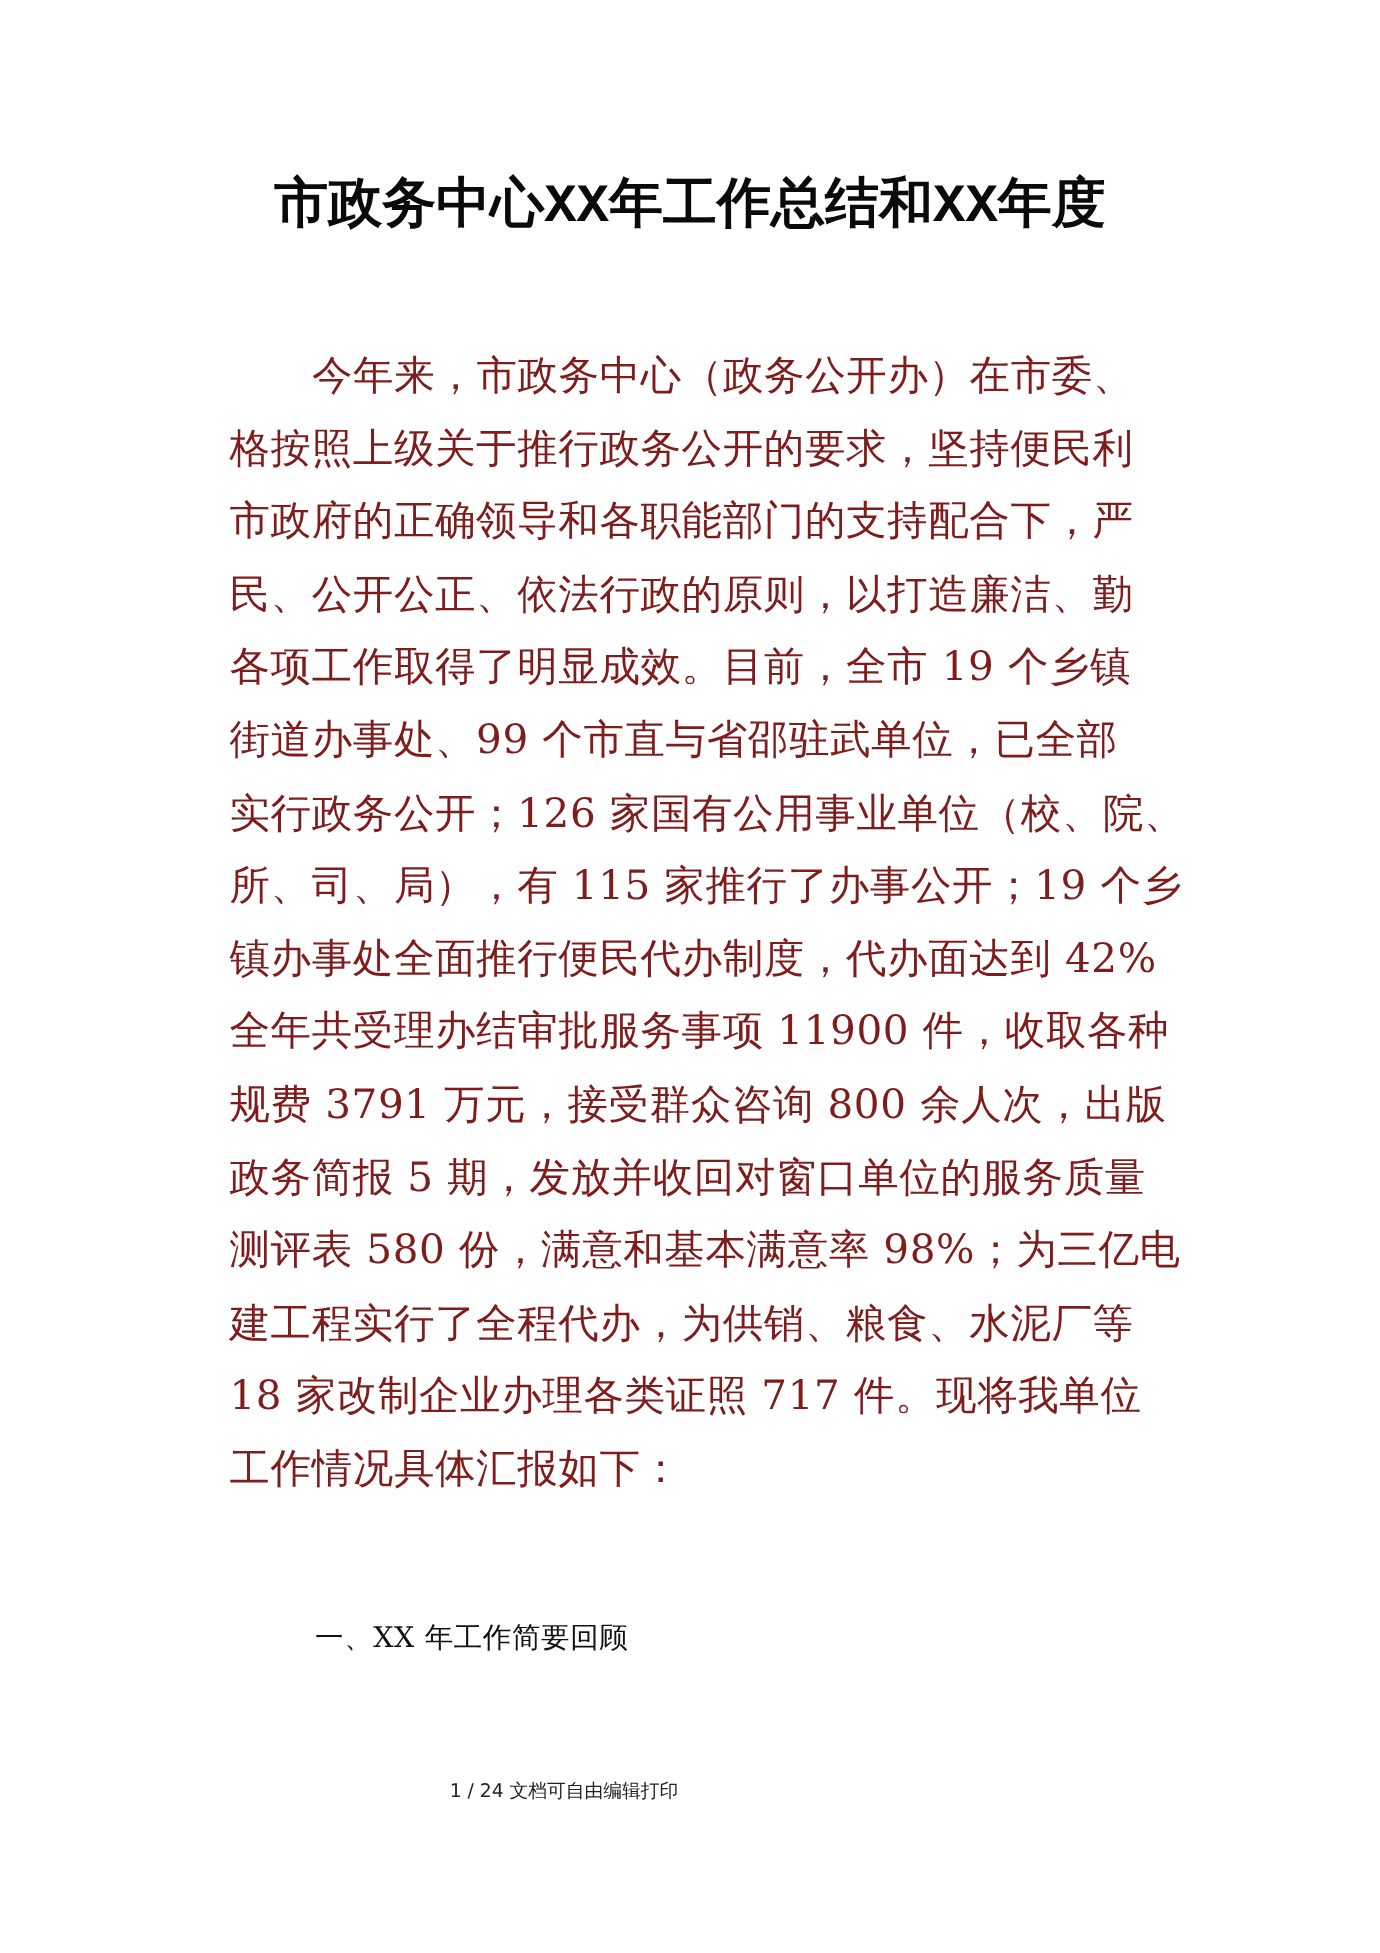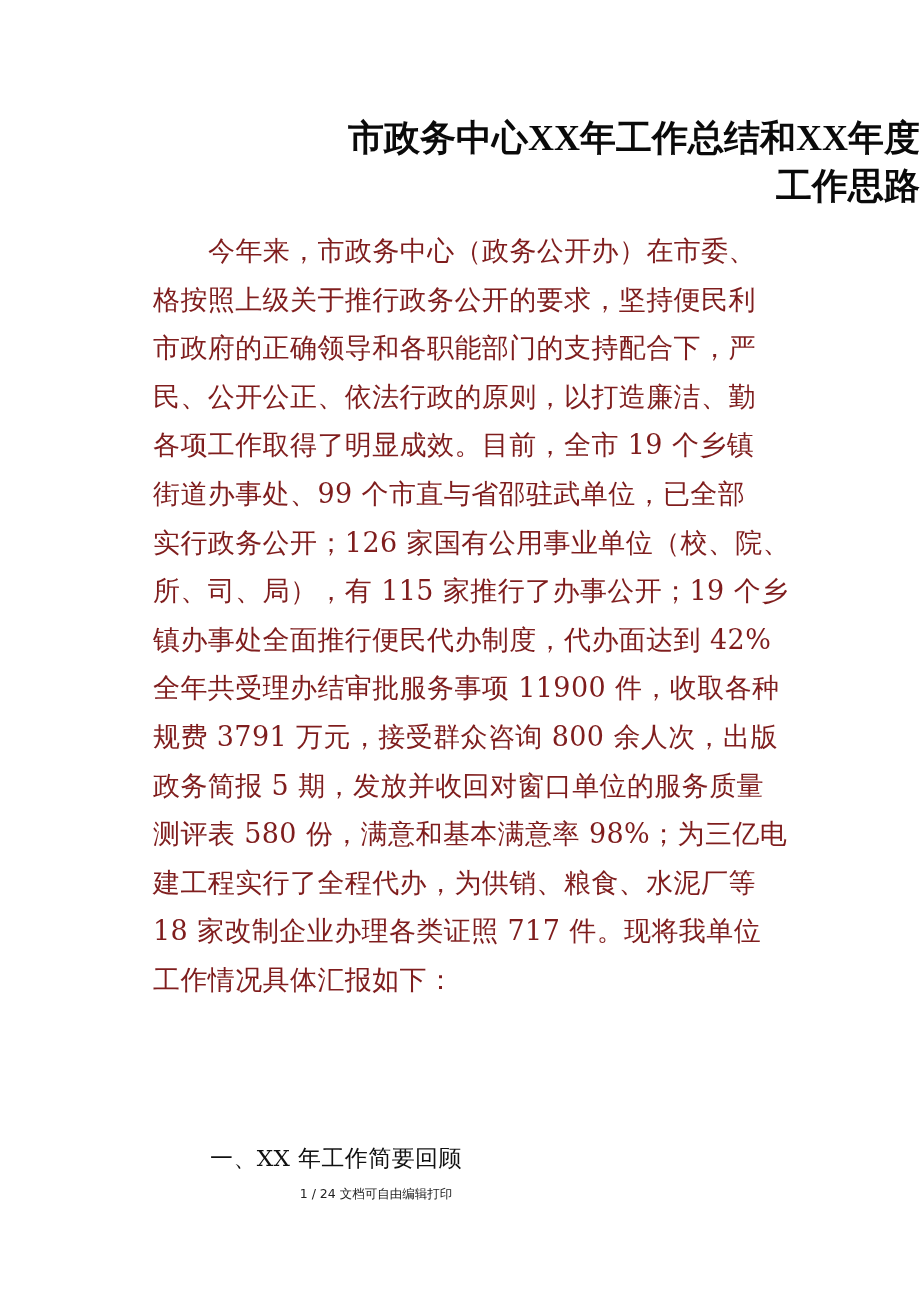--- a/index.html
+++ b/index.html
@@ -19,22 +19,22 @@
       left: 0;
       top: 0;
       width: 920px;
       height: 1302px;
       background: #ffffff;
     }
     .title {
       position: absolute;
       left: 0;
       width: 920px;
-      text-align: right;
-      font-family: Liberation Serif, serif;
+      text-align: center;
+      font-family: Liberation Mono, monospace;
       font-weight: bold;
       font-size: 36px;
       line-height: 40px;
       color: #0a0a0a;
       letter-spacing: 0px;
       margin: 0;
     }
     .title.l1 { top: 118px; }
     .title.l2 { top: 166px; }
     .body-lines {
@@ -49,23 +49,23 @@
     .line {
       height: 48.6px;
       line-height: 48.6px;
       white-space: nowrap;
       letter-spacing: 0.4px;
     }
     .line.indent { padding-left: 55px; }
     .section-heading {
       position: absolute;
       left: 210px;
-      top: 1138px;
+      top: 1072px;
       font-family: "DejaVu Serif", "Liberation Serif", serif;
-      font-size: 23px;
+      font-size: 19px;
       line-height: 40px;
       color: #111111;
       white-space: nowrap;
       letter-spacing: 0.4px;
     }
     .footer {
       position: absolute;
       left: 0;
       width: 752px;
       top: 1184px;
@@ -75,21 +75,20 @@
       line-height: 20px;
       color: #222222;
     }
   </style>
 </head>
 <body>
 
 <div class="page">
 
   <h1 class="title l1">市政务中心XX年工作总结和XX年度</h1>
-  <h1 class="title l2">工作思路</h1>
 
   <div class="body-lines">
     <div class="line indent">今年来，市政务中心（政务公开办）在市委、</div>
     <div class="line">格按照上级关于推行政务公开的要求，坚持便民利</div>
     <div class="line">市政府的正确领导和各职能部门的支持配合下，严</div>
     <div class="line">民、公开公正、依法行政的原则，以打造廉洁、勤</div>
     <div class="line">各项工作取得了明显成效。目前，全市 19 个乡镇</div>
     <div class="line">街道办事处、99 个市直与省邵驻武单位，已全部</div>
     <div class="line">实行政务公开；126 家国有公用事业单位（校、院、</div>
     <div class="line">所、司、局），有 115 家推行了办事公开；19 个乡</div>

